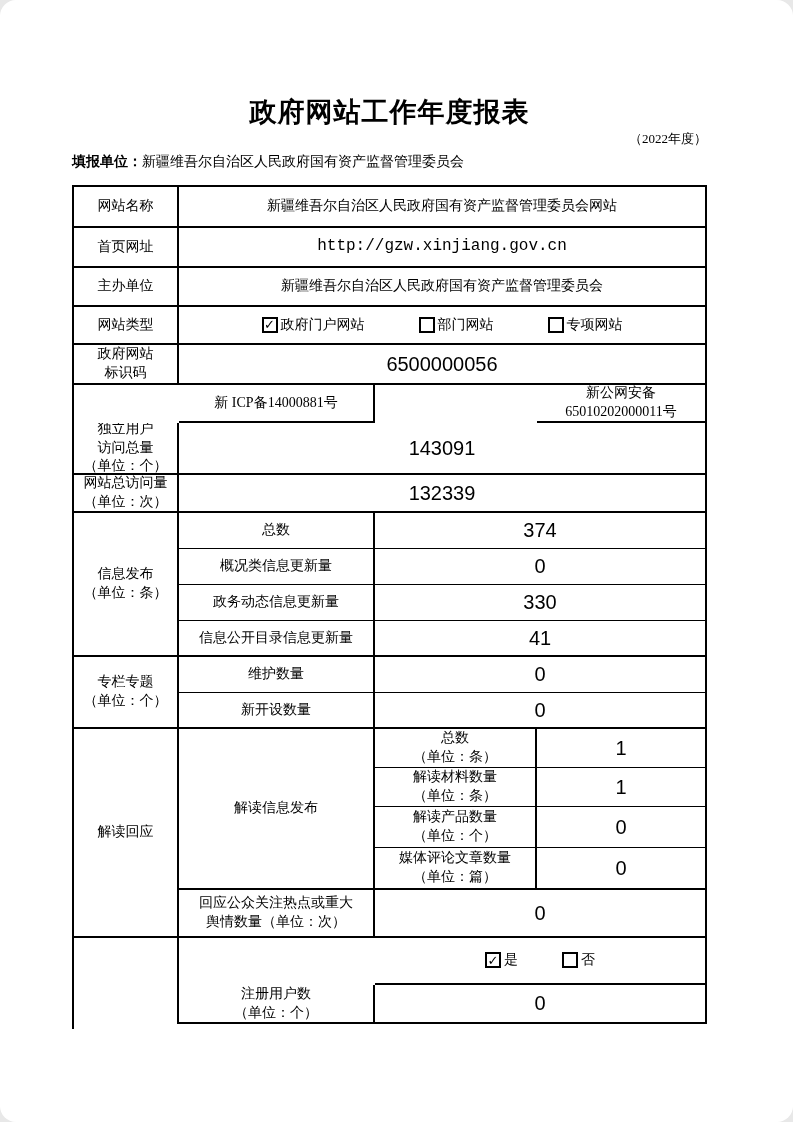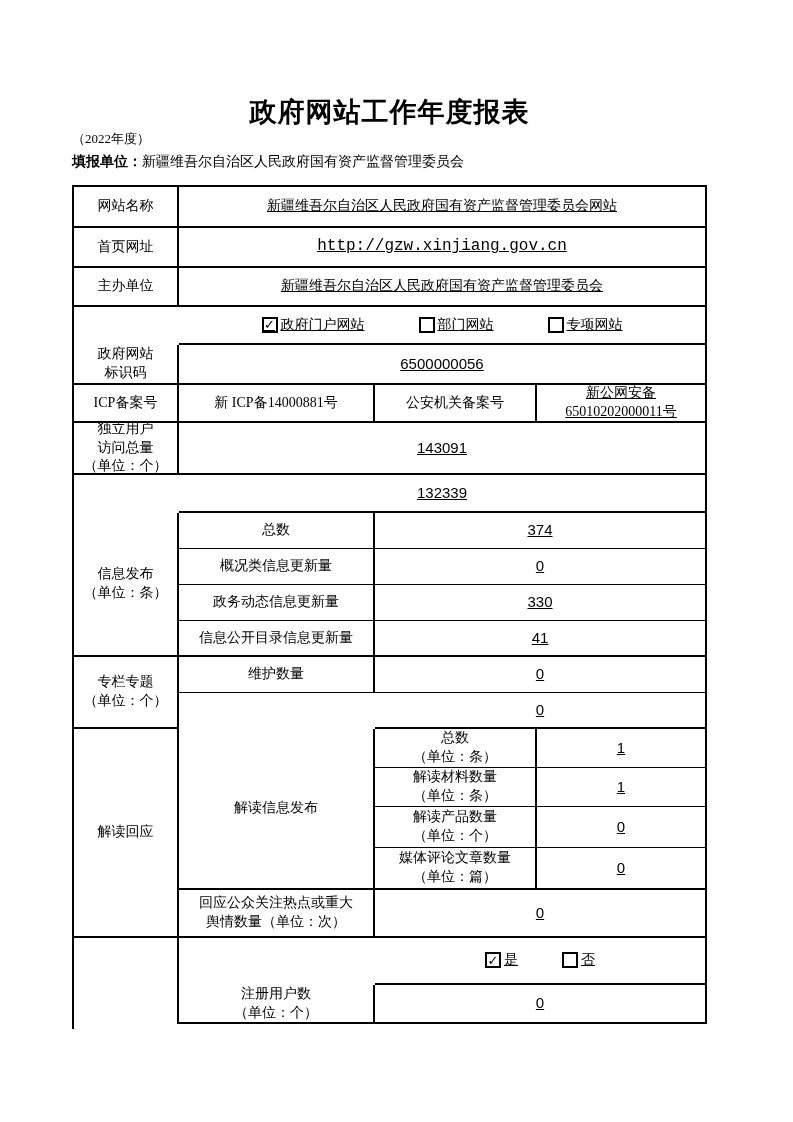--- a/index.html
+++ b/index.html
@@ -4,29 +4,30 @@
 <style>
   html,body{margin:0;padding:0;background:#e8e8e8;}
   .page{
     position:relative;
     width:793px;height:1122px;
     background:#ffffff;
     margin:0 auto;
     overflow:hidden;
     font-family:"Liberation Serif","DejaVu Serif",serif;
     color:#000;
+    border-radius:16px;
   }
   .doc-title{
     position:absolute;top:94px;left:72px;width:635px;
     text-align:center;font-size:27px;font-weight:bold;
     letter-spacing:1px;
   }
   .doc-subtitle{
     position:absolute;top:130px;left:72px;width:635px;
-    text-align:left;font-size:13px;
+    text-align:right;font-size:13px;
   }
   .report-unit{
     position:absolute;top:153px;left:72px;width:660px;
     font-size:14px;white-space:nowrap;
   }
   .report-unit .lab{
     font-family:Liberation Mono, monospace;
     font-weight:bold;
   }
   .report-table{
@@ -41,24 +42,24 @@
     box-sizing:border-box;
     border-right:2px solid #000;
     border-bottom:2px solid #000;
     display:flex;align-items:center;justify-content:center;
     text-align:center;
     font-size:14px;line-height:1.35;
     white-space:pre-line;
     padding:1px 3px;
     overflow:hidden;
   }
-  .cell.last-col{border-right:none;text-decoration:underline;}
+  .cell.last-col{border-right:none;}
   .cell.thin{border-bottom-width:1.5px;}
   .cell.no-bottom{border-bottom:none;}
-  .num{font-family:"Liberation Sans","DejaVu Sans",sans-serif;font-size:15px;white-space:nowrap;}
+  .num{font-family:"Liberation Sans","DejaVu Sans",sans-serif;font-size:20px;white-space:nowrap;}
   .mono{font-family:"Liberation Mono","DejaVu Sans Mono",monospace;font-size:16px;letter-spacing:0;}
   .options-row{gap:54px;}
   .options-row-small{gap:44px;}
   .option{display:inline-flex;align-items:center;white-space:nowrap;}
   .cb{
     display:inline-flex;align-items:center;justify-content:center;
     width:12px;height:12px;
     border:2px solid #000;
     margin-right:3px;
     font-family:"DejaVu Sans",sans-serif;
@@ -84,67 +85,69 @@
 
     <div class="cell" style="grid-area:1/1/2/2">网站名称</div>
     <div class="cell last-col" style="grid-area:1/2/2/5">新疆维吾尔自治区人民政府国有资产监督管理委员会网站</div>
 
     <div class="cell" style="grid-area:2/1/3/2">首页网址</div>
     <div class="cell last-col mono" style="grid-area:2/2/3/5">http://gzw.xinjiang.gov.cn</div>
 
     <div class="cell" style="grid-area:3/1/4/2">主办单位</div>
     <div class="cell last-col" style="grid-area:3/2/4/5">新疆维吾尔自治区人民政府国有资产监督管理委员会</div>
 
+    <div class="cell" style="grid-area:4/1/5/2">网站类型</div>
     <div class="cell last-col options-row" style="grid-area:4/2/5/5">
       <span class="option">
           <span class="cb">✓</span>
           <span>政府门户网站</span>
         </span>
       <span class="option">
           <span class="cb"></span>
           <span>部门网站</span>
         </span>
       <span class="option">
           <span class="cb"></span>
           <span>专项网站</span>
         </span>
     </div>
 
     <div class="cell" style="grid-area:5/1/6/2">政府网站
 标识码</div>
     <div class="cell last-col num" style="grid-area:5/2/6/5">6500000056</div>
 
-    <div class="cell" style="grid-area:6/1/7/2">ICP备案号</div>
     <div class="cell" style="grid-area:6/2/7/3">新 ICP备14000881号</div>
-    <div class="cell" style="grid-area:6/3/7/4">公安机关备案号</div>
     <div class="cell last-col" style="grid-area:6/4/7/5">新公网安备
 65010202000011号</div>
 
     <div class="cell" style="grid-area:7/1/8/2">独立用户
 访问总量
 （单位：个）</div>
     <div class="cell last-col num" style="grid-area:7/2/8/5">143091</div>
 
+    <div class="cell" style="grid-area:8/1/9/2">网站总访问量
+（单位：次）</div>
     <div class="cell last-col num" style="grid-area:8/2/9/5">132339</div>
 
     <div class="cell" style="grid-area:9/1/13/2">信息发布
 （单位：条）</div>
     <div class="cell thin" style="grid-area:9/2/10/3">总数</div>
     <div class="cell thin last-col num" style="grid-area:9/3/10/5">374</div>
     <div class="cell thin" style="grid-area:10/2/11/3">概况类信息更新量</div>
     <div class="cell thin last-col num" style="grid-area:10/3/11/5">0</div>
     <div class="cell thin" style="grid-area:11/2/12/3">政务动态信息更新量</div>
     <div class="cell thin last-col num" style="grid-area:11/3/12/5">330</div>
     <div class="cell" style="grid-area:12/2/13/3">信息公开目录信息更新量</div>
     <div class="cell last-col num" style="grid-area:12/3/13/5">41</div>
 
     <div class="cell" style="grid-area:13/1/15/2">专栏专题
 （单位：个）</div>
     <div class="cell thin" style="grid-area:13/2/14/3">维护数量</div>
     <div class="cell thin last-col num" style="grid-area:13/3/14/5">0</div>
+    <div class="cell" style="grid-area:14/2/15/3">新开设数量</div>
     <div class="cell last-col num" style="grid-area:14/3/15/5">0</div>
 
     <div class="cell" style="grid-area:15/1/20/2">解读回应</div>
     <div class="cell" style="grid-area:15/2/19/3">解读信息发布</div>
     <div class="cell thin" style="grid-area:15/3/16/4">总数
 （单位：条）</div>
     <div class="cell thin last-col num" style="grid-area:15/4/16/5">1</div>
     <div class="cell thin" style="grid-area:16/3/17/4">解读材料数量
 （单位：条）</div>
     <div class="cell thin last-col num" style="grid-area:16/4/17/5">1</div>

